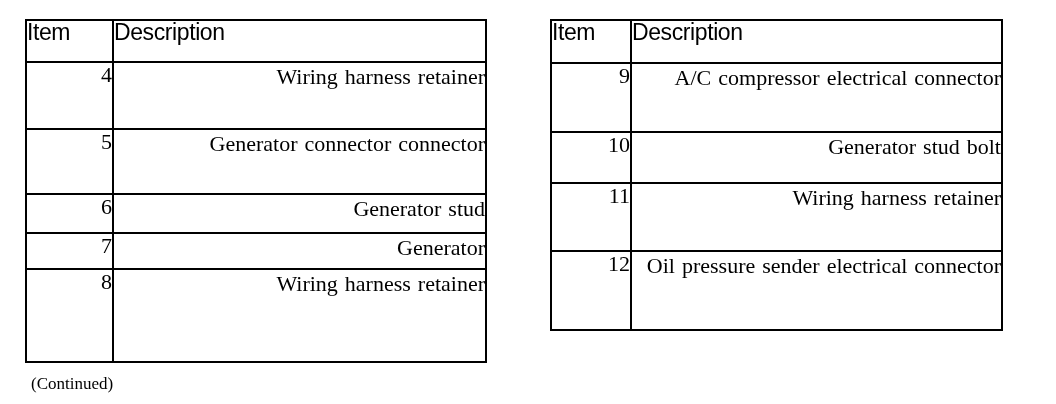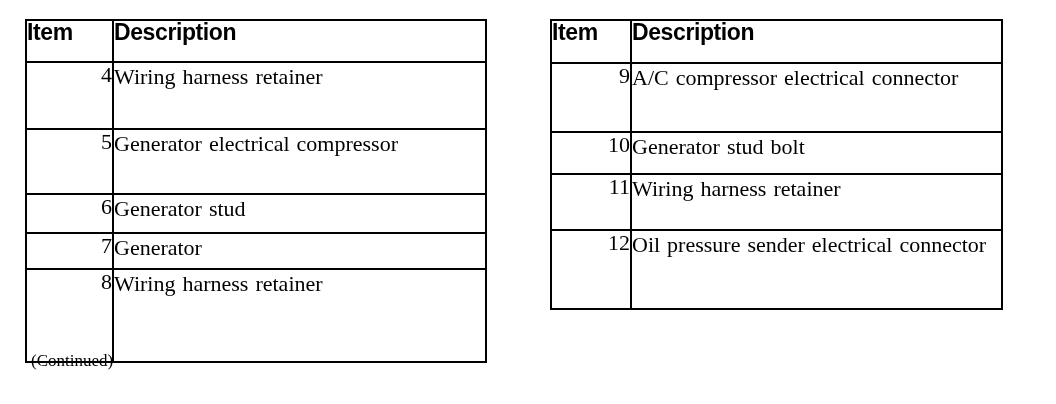--- a/index.html
+++ b/index.html
@@ -27,42 +27,42 @@
   .parts-table th {
     border: 2px solid #000000;
     padding: 0;
     vertical-align: top;
     background: #ffffff;
   }
 
   
   .hdr-item, .hdr-desc {
     font-family: "Liberation Sans", "DejaVu Sans", sans-serif;
-    font-weight: bold;
+    font-weight: normal;
     font-size: 23px;
     line-height: 1;
     letter-spacing: -0.4px;
     text-align: left;
     white-space: nowrap;
   }
   .hdr-item { padding: 7px 0 8px 10px; }
   .hdr-desc { padding: 7px 0 8px 12px; }
 
   
   .c-item {
     font-size: 22px;
     line-height: 1.05;
     text-align: right;
     padding: 7px 14px 0 0;
     white-space: nowrap;
   }
   .c-desc {
     font-size: 22px;
     line-height: 1.28;
-    text-align: left;
+    text-align: right;
     padding: 6px 6px 0 12px;
     word-spacing: 1.5px;
   }
 
   
   #table-left  { left: 25px;  top: 19px; width: 460px; }
   #table-right { left: 550px; top: 19px; width: 451px; }
 
   #table-left  col.col-item { width: 87px; }
   #table-left  col.col-desc { width: 373px; }
@@ -73,29 +73,29 @@
   #table-left  .r-head { height: 42px; }
   #table-left  .r-0    { height: 67px; }
   #table-left  .r-1    { height: 65px; }
   #table-left  .r-2    { height: 39px; }
   #table-left  .r-3    { height: 36px; }
   #table-left  .r-4    { height: 93px; }
 
   
   #table-right .r-head { height: 43px; }
   #table-right .r-0    { height: 69px; }
-  #table-right .r-1    { height: 42px; }
-  #table-right .r-2    { height: 56px; }
+  #table-right .r-1    { height: 51px; }
+  #table-right .r-2    { height: 68px; }
   #table-right .r-3    { height: 79px; }
 
   
   #continued-note {
     position: absolute;
     left: 31px;
-    top: 352px;
+    top: 375px;
     font-size: 17px;
     line-height: 1;
     white-space: nowrap;
   }
 </style>
 </head>
 <body>
 
 <table class="parts-table" id="table-left">
   <colgroup>
@@ -108,21 +108,21 @@
       <th class="hdr-desc">Description</th>
     </tr>
   </thead>
   <tbody>
     <tr class="r-0">
       <td class="c-item">4</td>
       <td class="c-desc">Wiring harness retainer</td>
     </tr>
     <tr class="r-1">
       <td class="c-item">5</td>
-      <td class="c-desc">Generator electrical compressor</td>
+      <td class="c-desc">Generator connector connector</td>
     </tr>
     <tr class="r-2">
       <td class="c-item">6</td>
       <td class="c-desc">Generator stud</td>
     </tr>
     <tr class="r-3">
       <td class="c-item">7</td>
       <td class="c-desc">Generator</td>
     </tr>
     <tr class="r-4">

